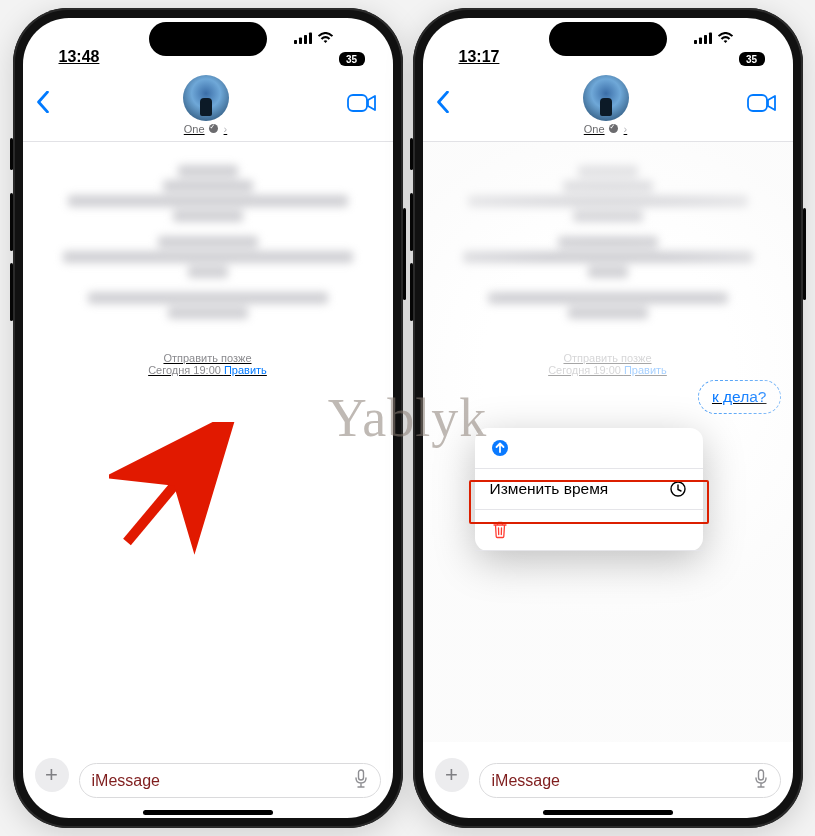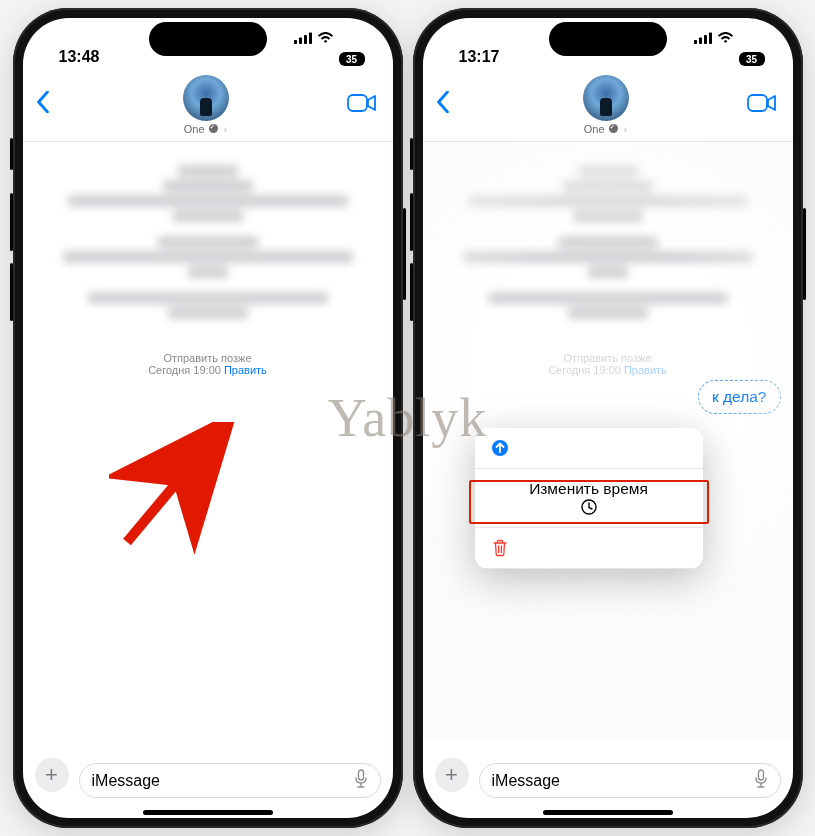--- a/index.html
+++ b/index.html
@@ -13,20 +13,21 @@
     position: relative;
     box-shadow: inset 0 0 0 2px #2a2a2a, 0 6px 30px rgba(0,0,0,.15);
   }
   .screen {
     width: 100%;
     height: 100%;
     background: #ffffff;
     border-radius: 46px;
     overflow: hidden;
     position: relative;
+    text-decoration: underline;
   }
   .island {
     position: absolute;
     top: 14px;
     left: 50%;
     transform: translateX(-50%);
     width: 118px;
     height: 34px;
     background: #000;
     border-radius: 20px;
@@ -156,21 +157,21 @@
   }
   .input-field {
     flex: 1;
     height: 35px;
     border: 1px solid #dadadc;
     border-radius: 18px;
     display: flex;
     align-items: center;
     justify-content: space-between;
     padding: 0 12px;
-    color: #000000;
+    color: #7f1d1d;
     font-size: 16px;
     margin-top: 12px;
   }
   .mic { color:#8e8e92; }
   .home-indicator{
     position:absolute; bottom:3px; left:50%; transform:translateX(-50%);
     width:130px; height:5px; background:#000; border-radius:3px;
   }
   .side-btn{position:absolute; background:#050505; border-radius:2px;}
   .side-l1{left:-3px; top:130px; width:3px; height:32px;}
@@ -360,21 +361,21 @@
 
       <div class="context-menu">
         <div class="menu-item double">
           <span class="menu-icon">
             <svg width="18" height="18" viewBox="0 0 18 18">
                 <circle cx="9" cy="9" r="8" fill="#0a7aff"></circle>
                 <path d="M9 13 L9 5 M5.5 8 L9 4.5 L12.5 8" stroke="#fff" stroke-width="1.8" fill="none" stroke-linecap="round" stroke-linejoin="round"></path>
               </svg>
           </span>
         </div>
-        <div class="menu-item" style="position:relative;flex-direction:column;">
+        <div class="menu-item" style="position:relative;">
           <span>Изменить время</span>
           <span class="menu-icon">
             <svg width="18" height="18" viewBox="0 0 18 18">
                 <circle cx="9" cy="9" r="7" stroke="#000" stroke-width="1.4" fill="none"></circle>
                 <path d="M9 5 L9 9.5 L12 11" stroke="#000" stroke-width="1.4" fill="none" stroke-linecap="round"></path>
               </svg>
           </span>
         </div>
         <div class="menu-item danger">
           <span class="menu-icon">

